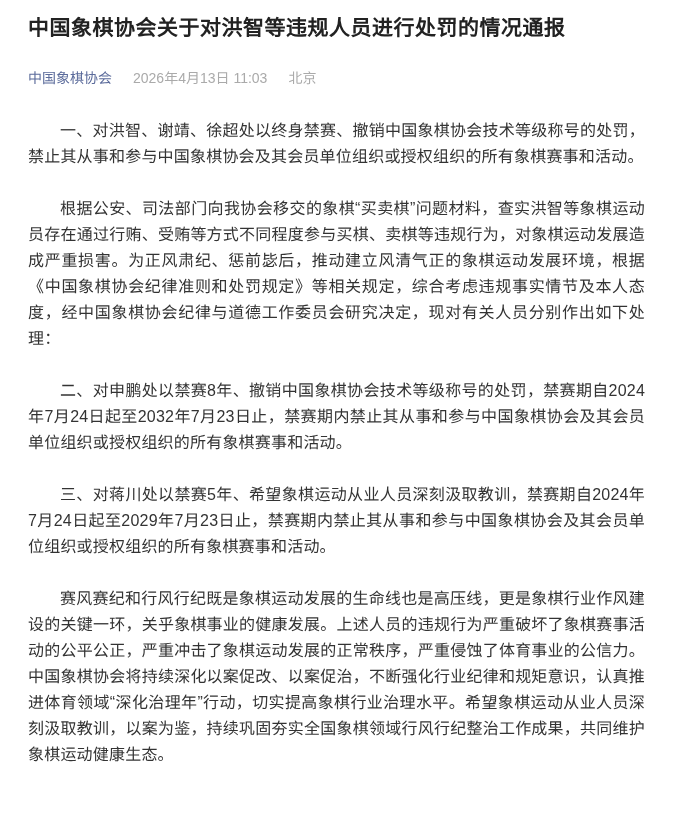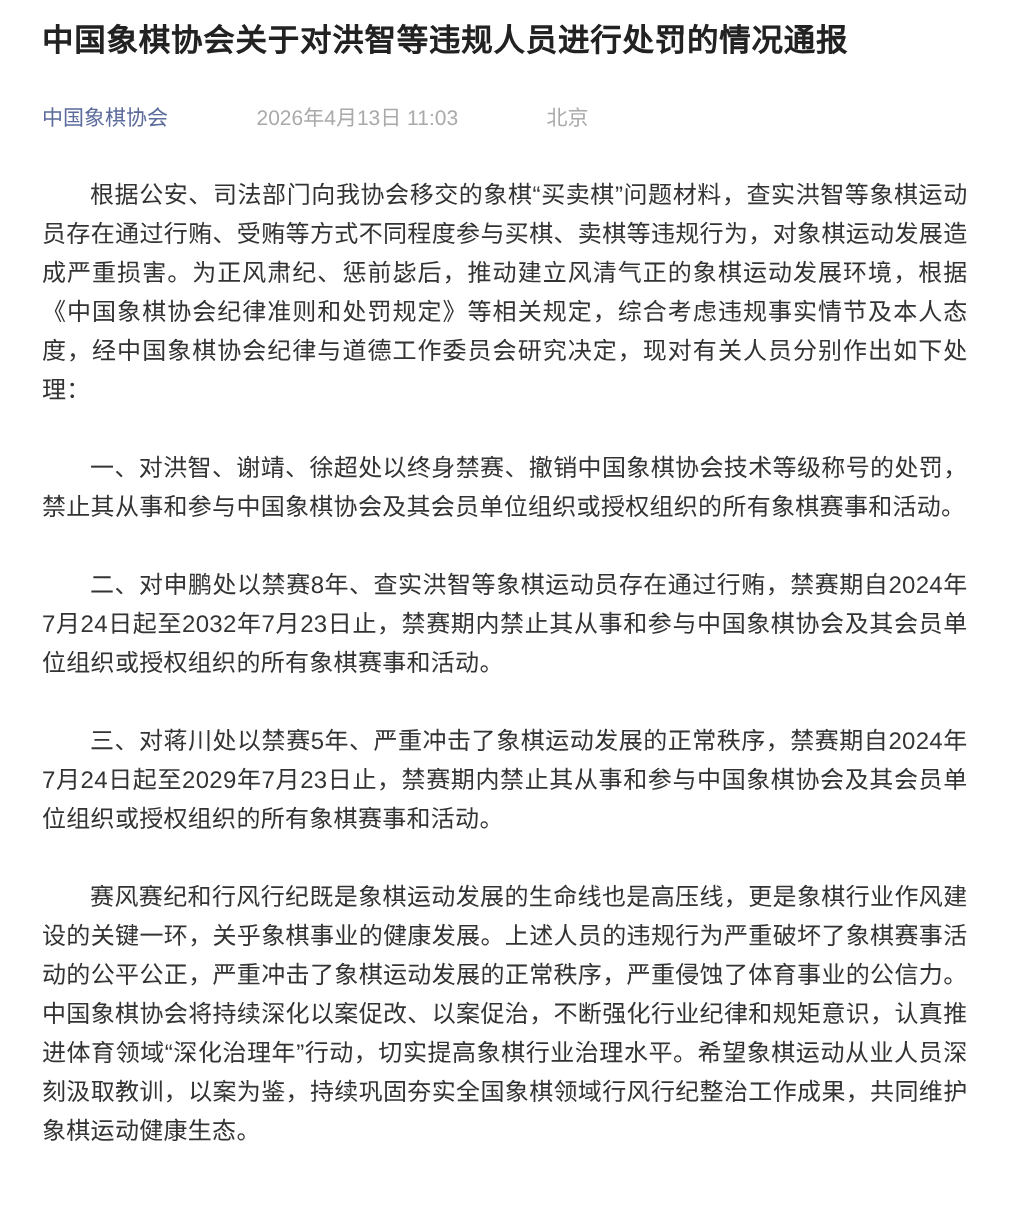--- a/index.html
+++ b/index.html
@@ -32,30 +32,29 @@
     color: var(--color-title);
     letter-spacing: 0.5px;
   }
   .byline {
     display: flex;
     align-items: center;
     font-size: 14px;
     line-height: 19px;
     margin-bottom: 30px;
     white-space: nowrap;
-    gap: 48px;
   }
   .byline .source {
     color: var(--color-link);
     text-decoration: none;
     cursor: pointer;
   }
   .byline .meta {
     color: var(--color-meta);
-    margin-left: 11px;
+    margin-left: 21px;
   }
   .article-body p {
     margin: 0 0 26px 0;
     font-size: 16px;
     line-height: 26px;
     color: var(--color-body);
     text-align: justify;
     text-indent: 2em;
     letter-spacing: 0.2px;
   }
@@ -67,20 +66,20 @@
 
   <h1 class="article-title">中国象棋协会关于对洪智等违规人员进行处罚的情况通报</h1>
 
   <div class="byline">
     <a class="source">中国象棋协会</a>
     <span class="meta">2026年4月13日 11:03</span>
     <span class="meta">北京</span>
   </div>
 
   <div class="article-body">
+    <p>一、对洪智、谢靖、徐超处以终身禁赛、撤销中国象棋协会技术等级称号的处罚，禁止其从事和参与中国象棋协会及其会员单位组织或授权组织的所有象棋赛事和活动。</p>
     <p>根据公安、司法部门向我协会移交的象棋“买卖棋”问题材料，查实洪智等象棋运动员存在通过行贿、受贿等方式不同程度参与买棋、卖棋等违规行为，对象棋运动发展造成严重损害。为正风肃纪、惩前毖后，推动建立风清气正的象棋运动发展环境，根据《中国象棋协会纪律准则和处罚规定》等相关规定，综合考虑违规事实情节及本人态度，经中国象棋协会纪律与道德工作委员会研究决定，现对有关人员分别作出如下处理：</p>
-    <p>一、对洪智、谢靖、徐超处以终身禁赛、撤销中国象棋协会技术等级称号的处罚，禁止其从事和参与中国象棋协会及其会员单位组织或授权组织的所有象棋赛事和活动。</p>
-    <p>二、对申鹏处以禁赛8年、查实洪智等象棋运动员存在通过行贿，禁赛期自2024年7月24日起至2032年7月23日止，禁赛期内禁止其从事和参与中国象棋协会及其会员单位组织或授权组织的所有象棋赛事和活动。</p>
-    <p>三、对蒋川处以禁赛5年、严重冲击了象棋运动发展的正常秩序，禁赛期自2024年7月24日起至2029年7月23日止，禁赛期内禁止其从事和参与中国象棋协会及其会员单位组织或授权组织的所有象棋赛事和活动。</p>
+    <p>二、对申鹏处以禁赛8年、撤销中国象棋协会技术等级称号的处罚，禁赛期自2024年7月24日起至2032年7月23日止，禁赛期内禁止其从事和参与中国象棋协会及其会员单位组织或授权组织的所有象棋赛事和活动。</p>
+    <p>三、对蒋川处以禁赛5年、希望象棋运动从业人员深刻汲取教训，禁赛期自2024年7月24日起至2029年7月23日止，禁赛期内禁止其从事和参与中国象棋协会及其会员单位组织或授权组织的所有象棋赛事和活动。</p>
     <p>赛风赛纪和行风行纪既是象棋运动发展的生命线也是高压线，更是象棋行业作风建设的关键一环，关乎象棋事业的健康发展。上述人员的违规行为严重破坏了象棋赛事活动的公平公正，严重冲击了象棋运动发展的正常秩序，严重侵蚀了体育事业的公信力。中国象棋协会将持续深化以案促改、以案促治，不断强化行业纪律和规矩意识，认真推进体育领域“深化治理年”行动，切实提高象棋行业治理水平。希望象棋运动从业人员深刻汲取教训，以案为鉴，持续巩固夯实全国象棋领域行风行纪整治工作成果，共同维护象棋运动健康生态。</p>
   </div>
 
 </div>
 
 </body></html>

